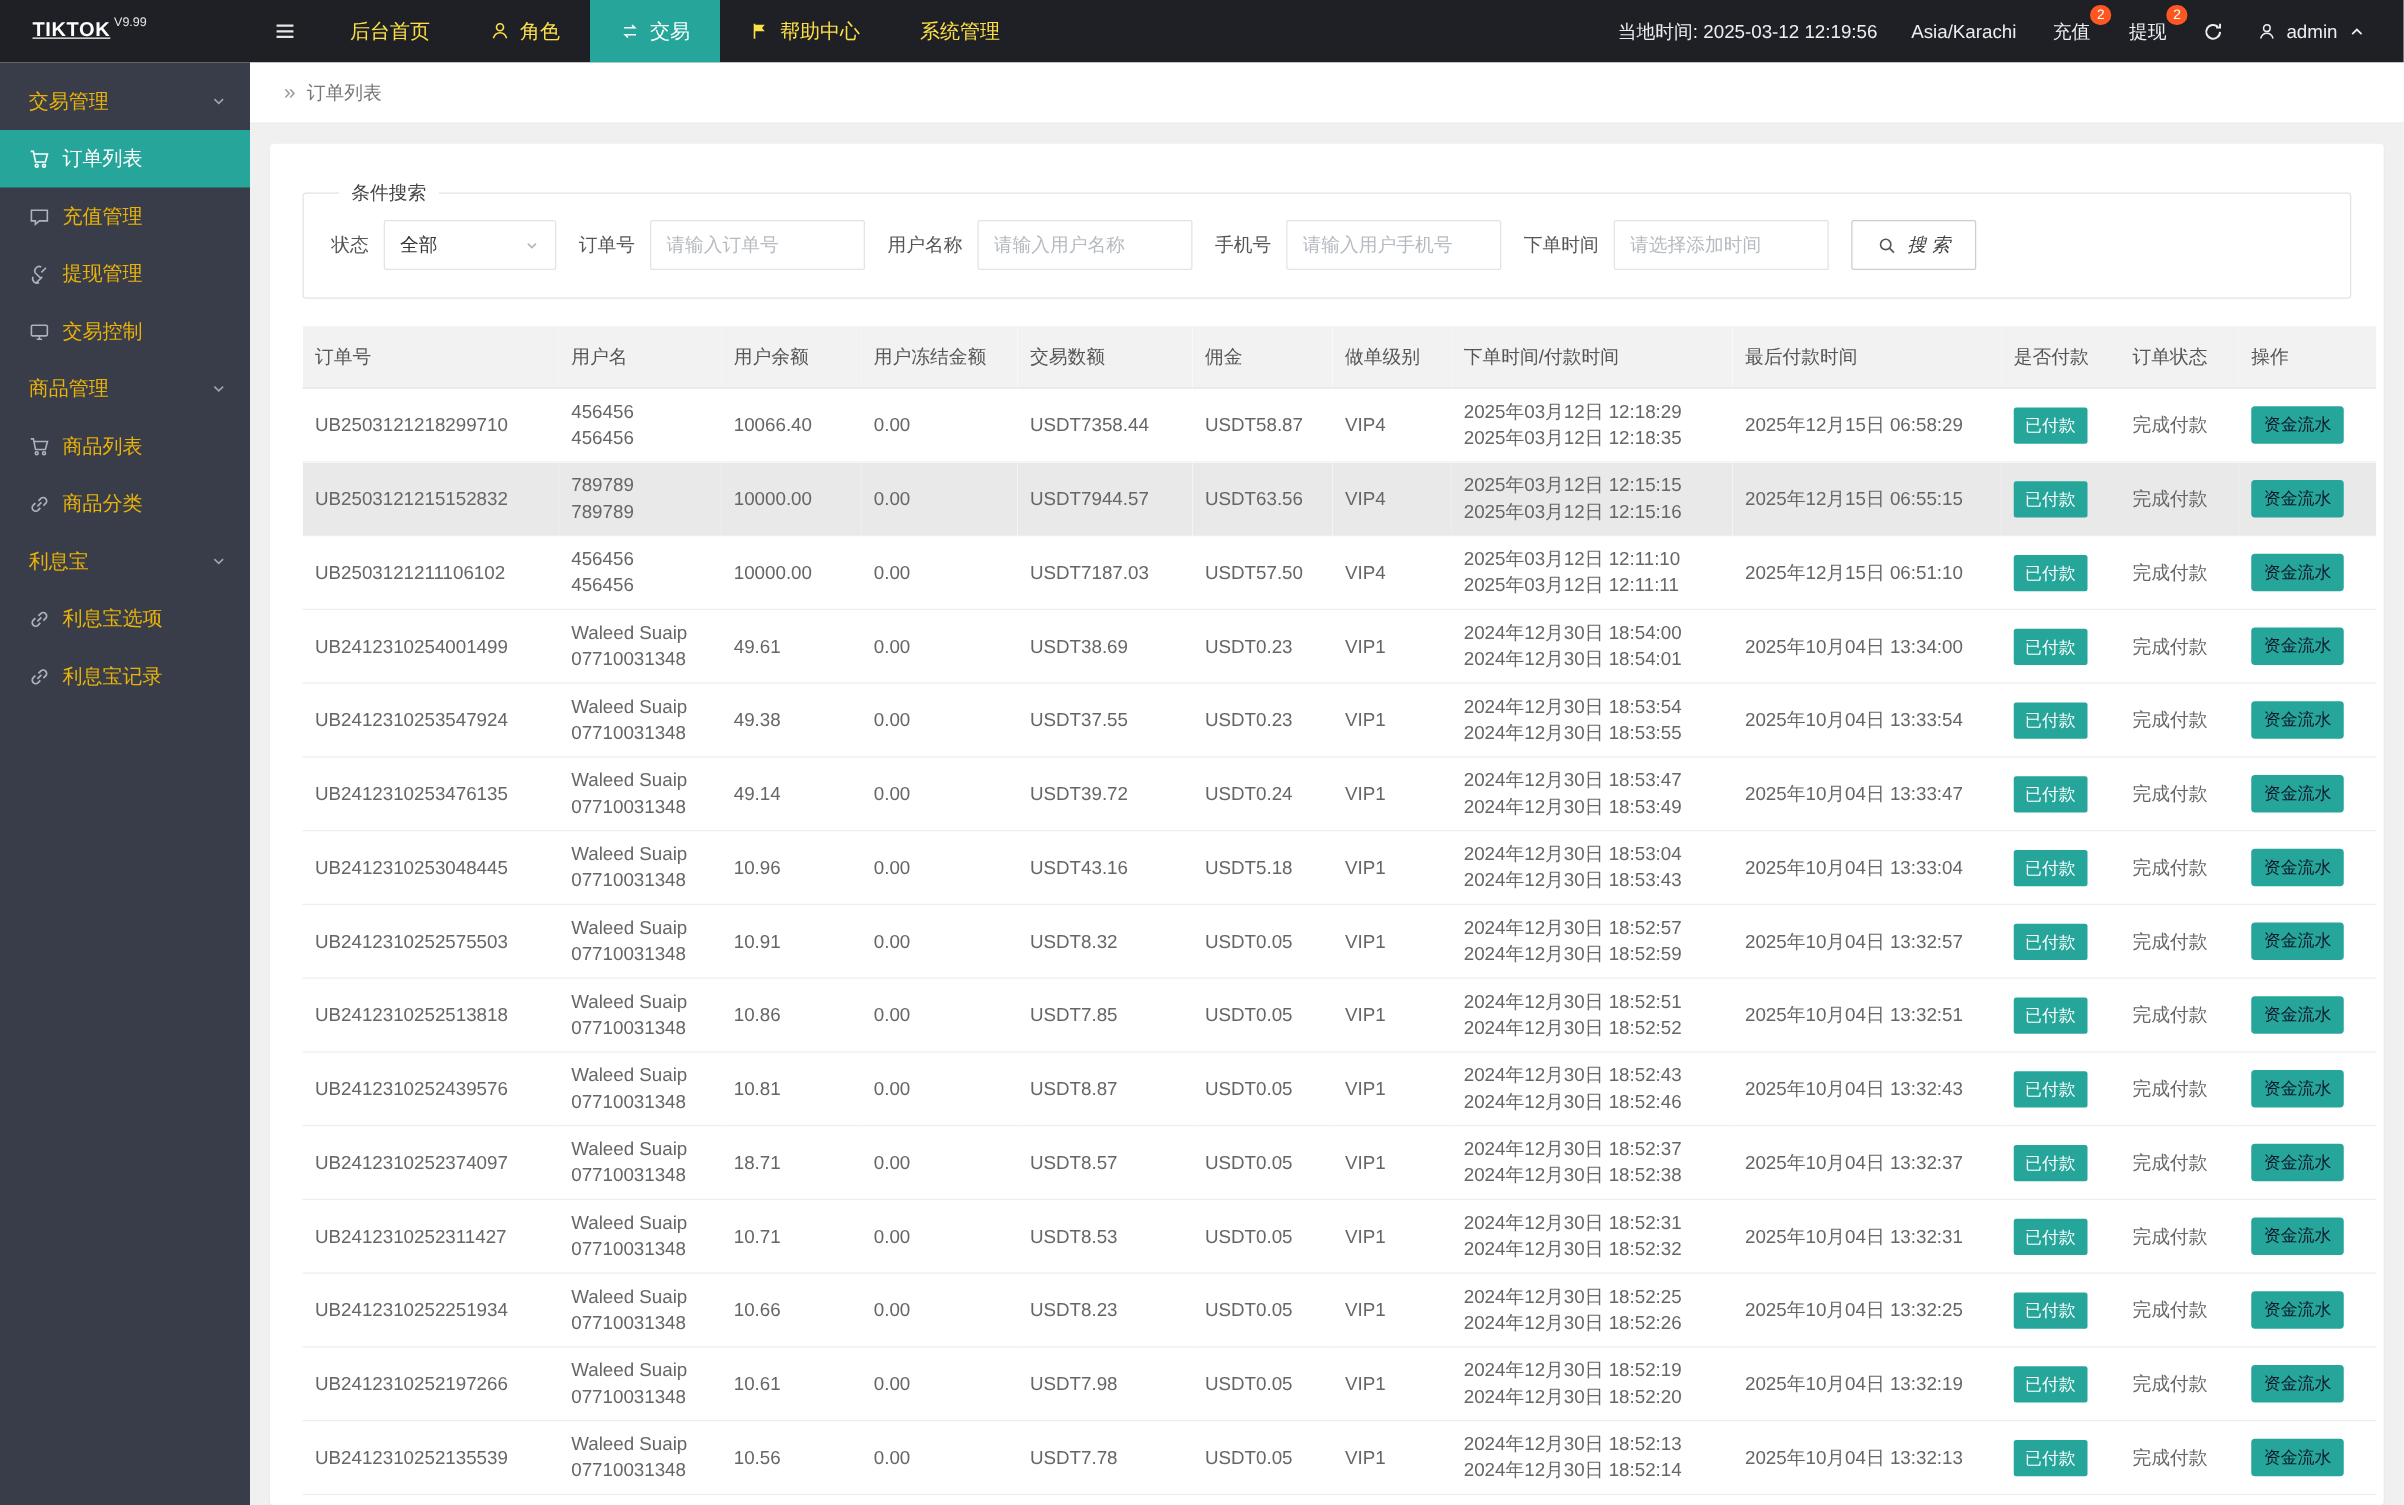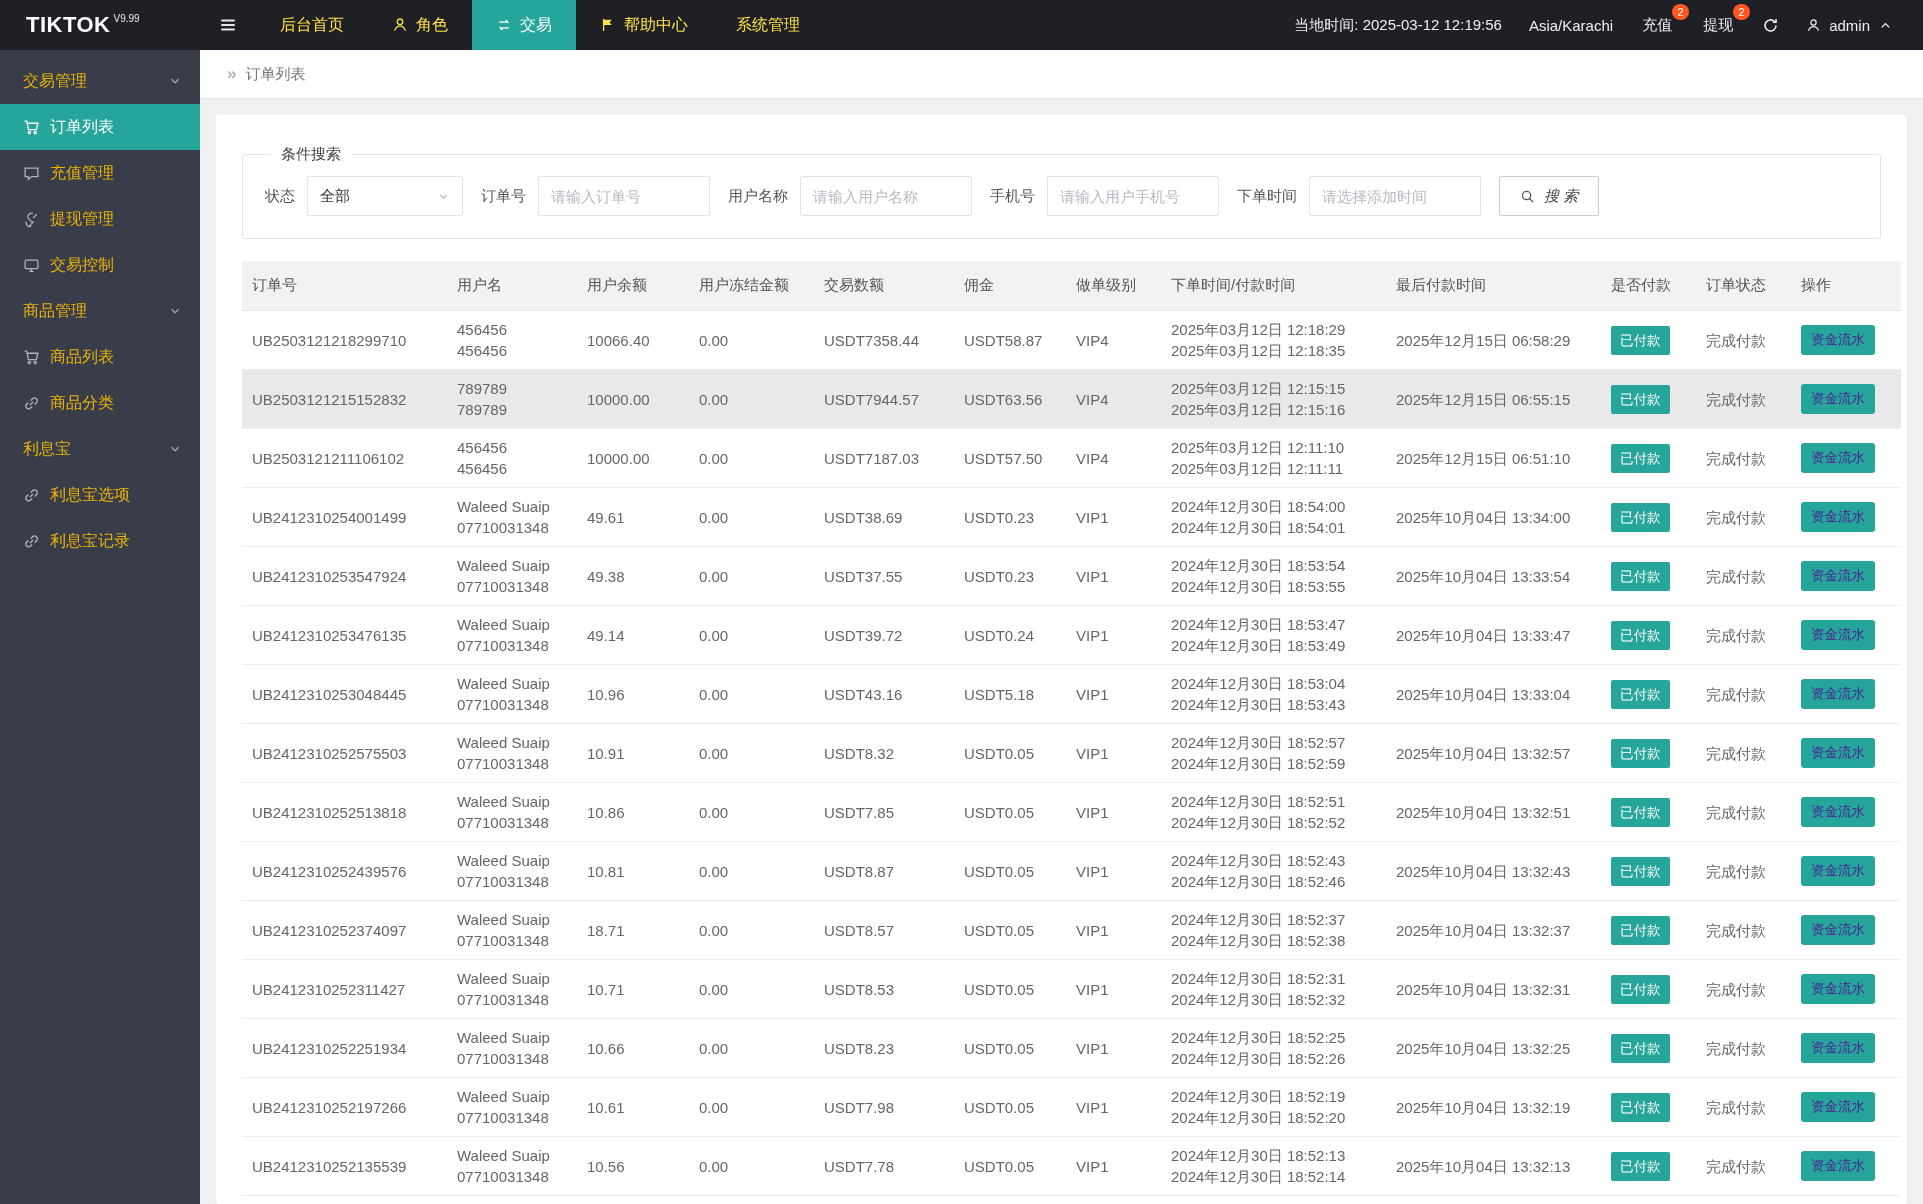--- a/index.html
+++ b/index.html
@@ -7,21 +7,21 @@
   html,body{margin:0;padding:0;}
   body{
     width:1923px;height:1204px;overflow:hidden;background:#f0f0f0;
     font-family:"Liberation Sans","DejaVu Sans",sans-serif;color:#333;
   }
   svg{display:block;}
 
   
   .topbar{height:50px;background:#1e2025;display:flex;align-items:stretch;color:#eceff1;}
   .brand{width:200px;flex-shrink:0;display:flex;align-items:center;padding-left:26px;color:#fff;}
-  .brand .b-name{font-size:22px;font-weight:bold;letter-spacing:.5px;}
+  .brand .b-name{font-size:16px;font-weight:bold;letter-spacing:.5px;text-decoration:underline;}
   .brand .b-ver{font-size:10px;margin-left:3px;transform:translateY(-7px);color:#e6e6e6;}
   .nav-toggle{width:56px;display:flex;align-items:center;justify-content:center;cursor:pointer;color:#e6e6e6;}
   .top-menu{display:flex;align-items:stretch;}
   .menu-item{display:flex;align-items:center;gap:8px;padding:0 24px;font-size:16px;color:#fde047;cursor:pointer;text-decoration:none;}
   .menu-item.active{background:var(--accent);color:#fff;}
   .m-icon svg{width:16px;height:16px;}
   .top-right{margin-left:auto;display:flex;align-items:center;gap:27px;padding-right:30px;font-size:15px;white-space:nowrap;}
   .badge-wrap{position:relative;cursor:pointer;padding:4px 2px;}
   .num-badge{position:absolute;top:-8px;right:-15px;background:var(--badge);color:#fff;font-size:11px;
     height:16px;min-width:17px;line-height:16px;border-radius:9px;text-align:center;padding:0 4px;}
@@ -47,39 +47,39 @@
   .bc-marker{color:#9a9a9a;font-size:17px;}
   .content{flex:1;padding:16px 16px 0;overflow:hidden;}
   .card{background:#fff;height:100%;border-radius:3px;box-shadow:0 1px 2px rgba(0,0,0,.05);
     padding:30px 26px 0;overflow:hidden;}
 
   
   fieldset.search-box{border:1px solid #e3e3e3;border-radius:3px;margin:0 0 22px;padding:12px 16px 22px;}
   fieldset.search-box legend{font-size:15px;color:#444;padding:0 10px;margin-left:12px;}
   .search-row{display:flex;align-items:center;gap:12px;}
   .f-label{font-size:15px;color:#555;white-space:nowrap;margin-left:6px;}
-  .select{width:156px;height:40px;border:1px solid #e3e3e3;border-radius:2px;background:#fff;
+  .select{width:138px;height:40px;border:1px solid #e3e3e3;border-radius:2px;background:#fff;
     display:flex;align-items:center;justify-content:space-between;padding:0 12px;font-size:15px;color:#333;cursor:pointer;}
   .select .caret{color:#b5b5b5;}
   .select .caret svg{width:13px;height:13px;}
   input.f-input{width:172px;height:40px;border:1px solid #e3e3e3;border-radius:2px;padding:0 12px;
     font-size:15px;color:#333;outline:none;font-family:inherit;}
   input.f-input::placeholder{color:#b6bac1;}
   .search-btn{height:40px;padding:0 20px;margin-left:6px;background:#fff;border:1px solid #cdcdcd;border-radius:2px;
     display:flex;align-items:center;gap:9px;font-size:15px;color:#444;cursor:pointer;font-family:inherit;font-style:italic;}
   .search-btn svg{width:15px;height:15px;color:#555;}
 
   
   table.orders{width:100%;border-collapse:collapse;table-layout:fixed;font-size:15px;color:#666;}
   table.orders thead th{background:#f2f2f2;font-weight:normal;text-align:left;padding:15px 10px;
     color:#555;border-bottom:1px solid #e4e4e4;overflow:hidden;white-space:nowrap;}
   table.orders tbody td{padding:8px 10px;border-bottom:1px solid #eee;line-height:21px;vertical-align:middle;overflow:hidden;}
   table.orders tbody tr:nth-child(2){background:#e9e9e9;}
   .badge-paid{display:inline-block;background:var(--accent);color:#fff;font-size:13.5px;padding:4px 9px;border-radius:2px;}
-  .flow-btn{background:var(--accent);color:#4c1d95;border:none;font-size:13.5px;padding:6px 10px;border-radius:3px;cursor:pointer;font-family:inherit;}
+  .flow-btn{background:var(--accent);color:#0f172a;border:none;font-size:13.5px;padding:6px 10px;border-radius:3px;cursor:pointer;font-family:inherit;}
 </style>
 </head>
 <body>
 
 <header class="topbar">
   <div class="brand">
     <span class="b-name">TIKTOK</span>
     <span class="b-ver">V9.99</span>
   </div>
   <div class="nav-toggle">

